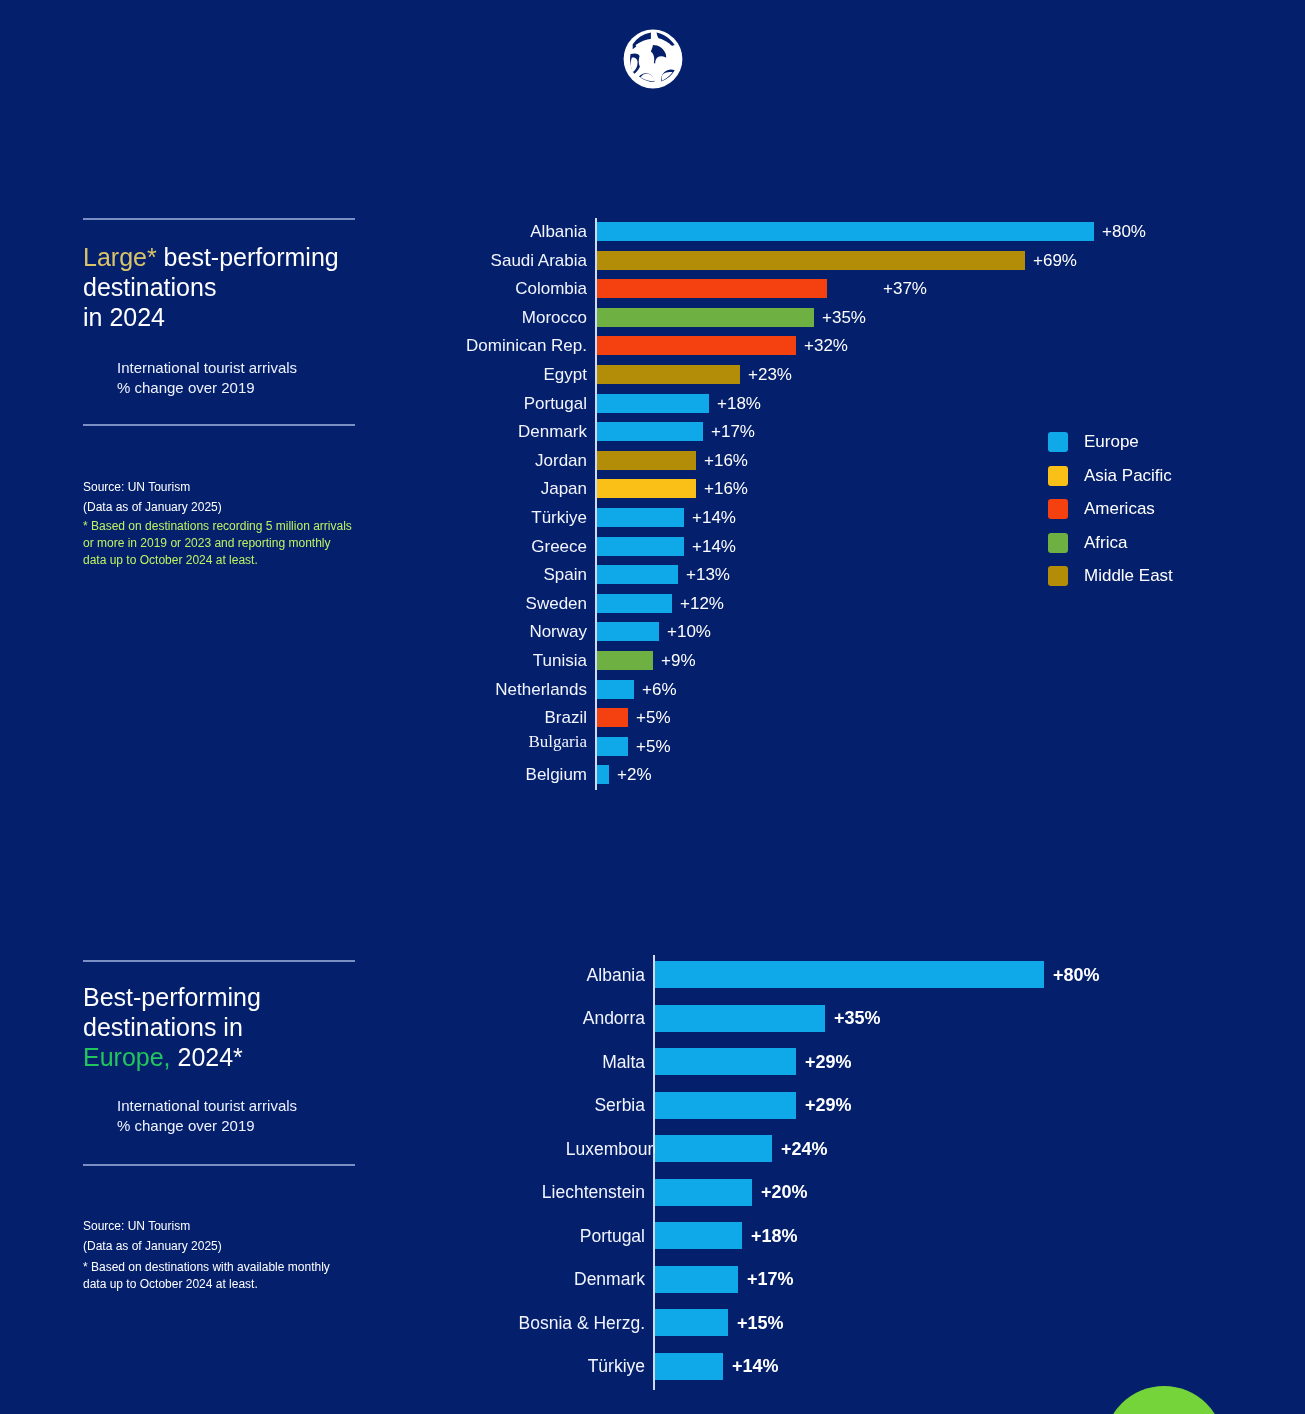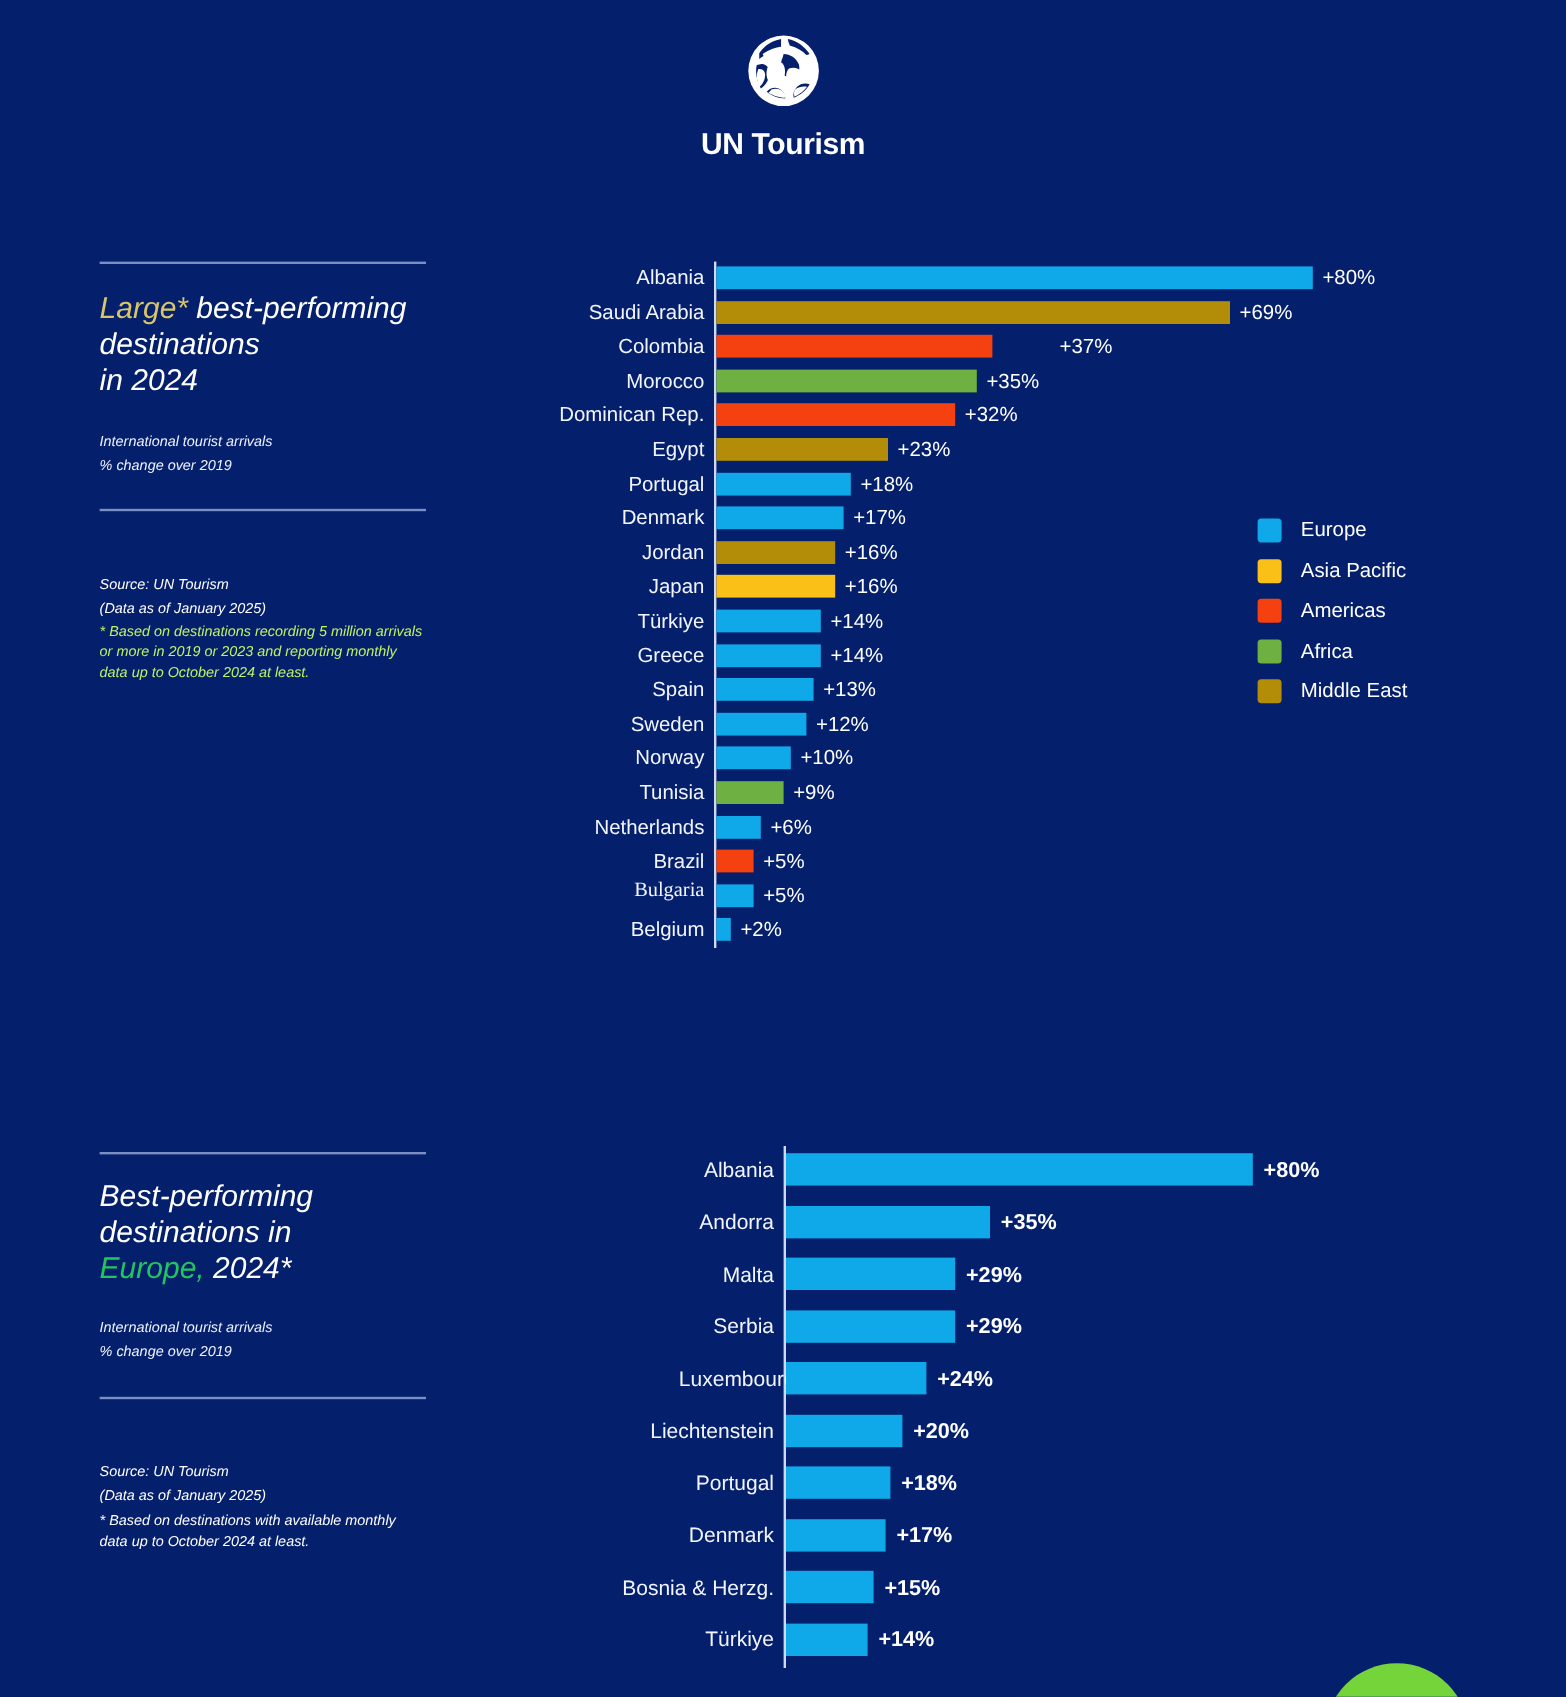--- a/index.html
+++ b/index.html
@@ -9,26 +9,26 @@
     font-family:"Liberation Sans", sans-serif;
     color:#ffffff; overflow:hidden;
   }
 
   
   #logo-block { position:absolute; left:0; top:24px; width:1305px; text-align:center; }
   #logo-mark { width:70px; height:70px; margin:0 auto; display:block; }
   #logo-text { margin-top:12px; font-size:25px; font-weight:bold; letter-spacing:-0.3px; color:#fff; }
 
   
-  .panel { position:absolute; width:272px;font-style:italic; }
+  .panel { position:absolute; width:272px; }
   .rule { height:2px; background:#8fa3d4; opacity:.85; width:100%; }
   .panel-title { font-size:25px; line-height:30px; font-weight:400; color:#fff; margin-top:22px; }
   .hl-gold { color:#d9c469; }
   .hl-blue { color:#22c55e; }
-  .panel-sub { font-size:12px; line-height:20px; color:#eef2ff; margin-top:26px; }
+  .panel-sub { font-size:15px; line-height:20px; color:#eef2ff; margin-top:26px;margin-left:34px; }
   .panel-src { font-size:12px; line-height:17px; color:#ffffff; }
   .panel-note { font-size:12px; line-height:17px; color:#bef264; margin-top:2px; }
 
   
   .chart { position:absolute; }
   .axis { position:absolute; top:0; width:2px; background:#cfd9f2; }
   .cat-label { position:absolute; text-align:right; color:#f2f5ff; white-space:nowrap; }
   .bar { position:absolute; }
   .val { position:absolute; color:#ffffff; white-space:nowrap; }
 
@@ -73,21 +73,20 @@
     <g fill="#ffffff">
       <path d="M25 30 C32 25 40 22 48 21 L48 30 C41 31 34 34 29 38 Z"></path>
       <path d="M57 20 C65 22 72 26 78 32 C73 34 68 33 64 30 C60 27 57 24 57 20 Z"></path>
       <path d="M20 48 C24 47 28 50 28 55 C28 61 25 66 21 69 C18 62 17 54 20 48 Z"></path>
       <path d="M35 40 C41 37 47 38 50 43 C53 49 52 57 48 62 C43 67 36 67 32 62 C28 56 29 45 35 40 Z"></path>
       <path d="M57 47 C63 45 69 47 72 52 C75 58 73 64 68 67 C62 70 56 68 54 63 C52 57 53 50 57 47 Z"></path>
       <path d="M36 72 C42 70 48 72 51 77 C52 79 52 81 52 82 C44 82 37 79 32 76 Z"></path>
       <path d="M64 72 C68 69 73 68 78 69 C74 74 69 78 63 81 C62 78 62 74 64 72 Z"></path>
     </g>
   </svg>
-  <div id="logo-text">UN Tourism</div>
 </div>
 
 <div class="panel" id="panel1" style="left:83px; top:218px;">
   <div class="rule"></div>
   <div class="panel-title">
     <span class="hl-gold">Large*</span><span> best-performing</span><br>
     <span>destinations</span><br>
     <span>in 2024</span>
   </div>
   <div class="panel-sub">

